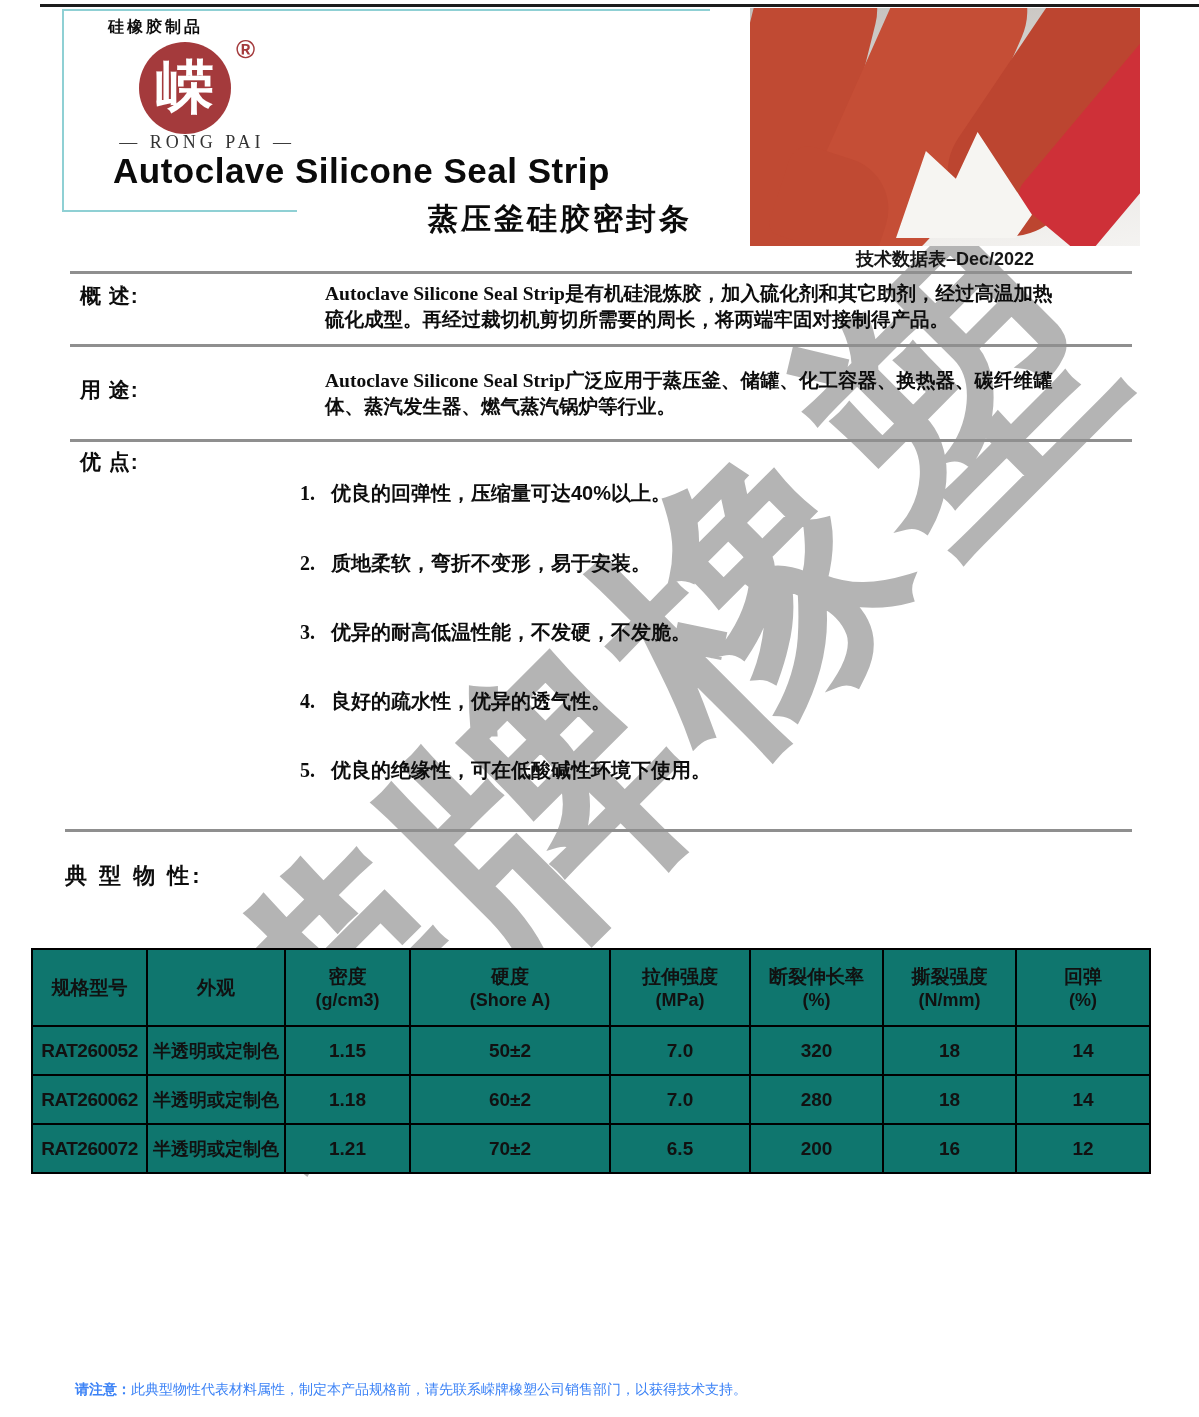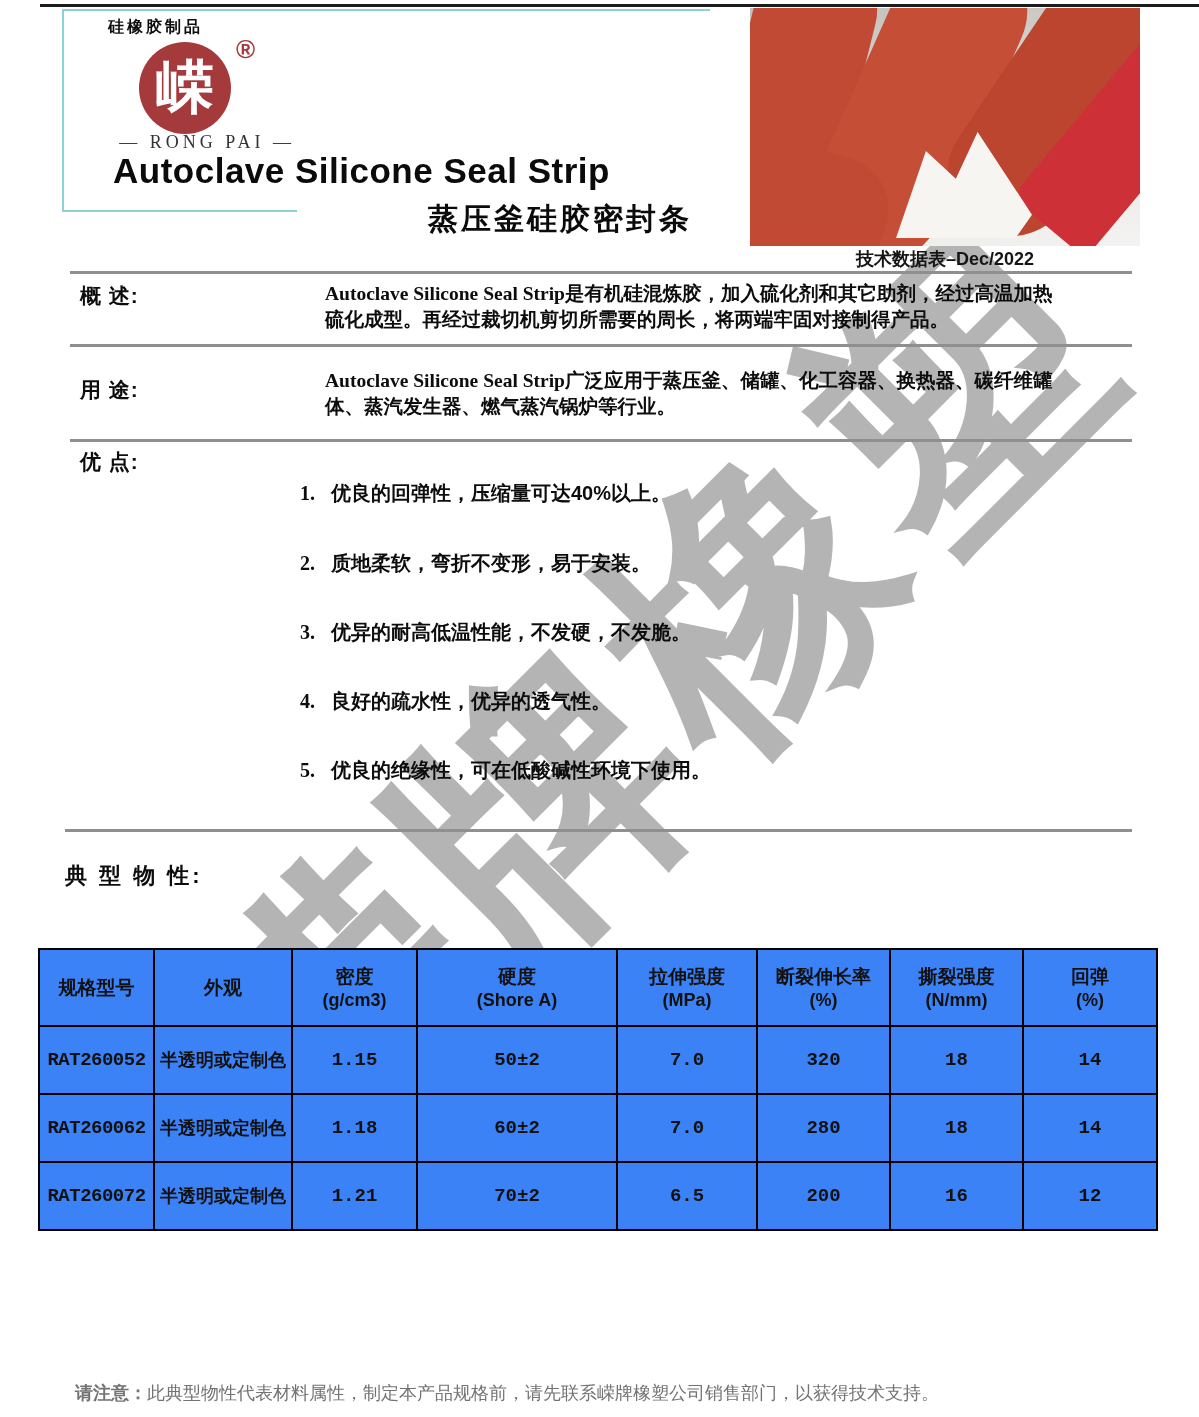--- a/index.html
+++ b/index.html
@@ -64,37 +64,37 @@
   .us-text { left:325px; top:368px; width:745px; }
   .adv-label { left:80px; top:448px; }
 
   .adv-item { left:300px; width:560px; font-weight:bold; font-size:20px; color:#0d0d0d; z-index:2; }
   .adv-item .no { font-family:"Liberation Serif", serif; margin-right:16px; }
   .a1 { top:480px; } .a2 { top:550px; } .a3 { top:619px; } .a4 { top:688px; } .a5 { top:757px; }
 
   .props-heading { left:65px; top:861px; font-size:22px; font-weight:bold; letter-spacing:3px; color:#0d0d0d; z-index:2; }
 
   
-  .props-table { position:absolute; left:38px; top:948px; width:1110px;
-    border-collapse:collapse; table-layout:fixed; background:#3b82f6; z-index:2; }
+  .props-table { position:absolute; left:31px; top:948px; width:1110px;
+    border-collapse:collapse; table-layout:fixed; background:#0f766e; z-index:2; }
   .props-table td { border:2px solid #000; text-align:center; vertical-align:middle; padding:2px; }
   .tr-head { height:77px; }
   .tr-std { height:57px; }
-  .tr-data { height:68px;font-family:Liberation Mono, monospace; }
+  .tr-data { height:49px; }
   .th-name { display:block; font-size:19px; font-weight:bold; }
   .th-unit { display:block; font-size:18px; font-weight:bold; }
   .th-unit:empty { display:none; }
   .cell-std { font-size:17px; font-weight:bold; letter-spacing:-0.5px; }
   .cell-model { font-size:19px; font-weight:bold; letter-spacing:-0.5px; }
   .cell-look { font-size:18px; font-weight:bold; }
   .cell-val { font-size:19px; font-weight:bold; }
   .c1{width:115px;} .c2{width:138px;} .c3{width:125px;} .c4{width:200px;}
   .c5{width:140px;} .c6{width:133px;} .c7{width:133px;} .c8{width:134px;}
 
-  .footer-note { left:75px; top:1381px; font-size:18px; color:#737373; z-index:2; }
+  .footer-note { left:75px; top:1381px; font-size:14px; color:#3b82f6; z-index:2; }
   .footer-note .prefix { font-weight:bold; }
 </style>
 </head>
 <body>
 
 <div class="page">
 
   <div class="abs top-rule"></div>
   <div class="abs logo-frame"></div>
   <div class="abs logo-frame-bottom"></div>

